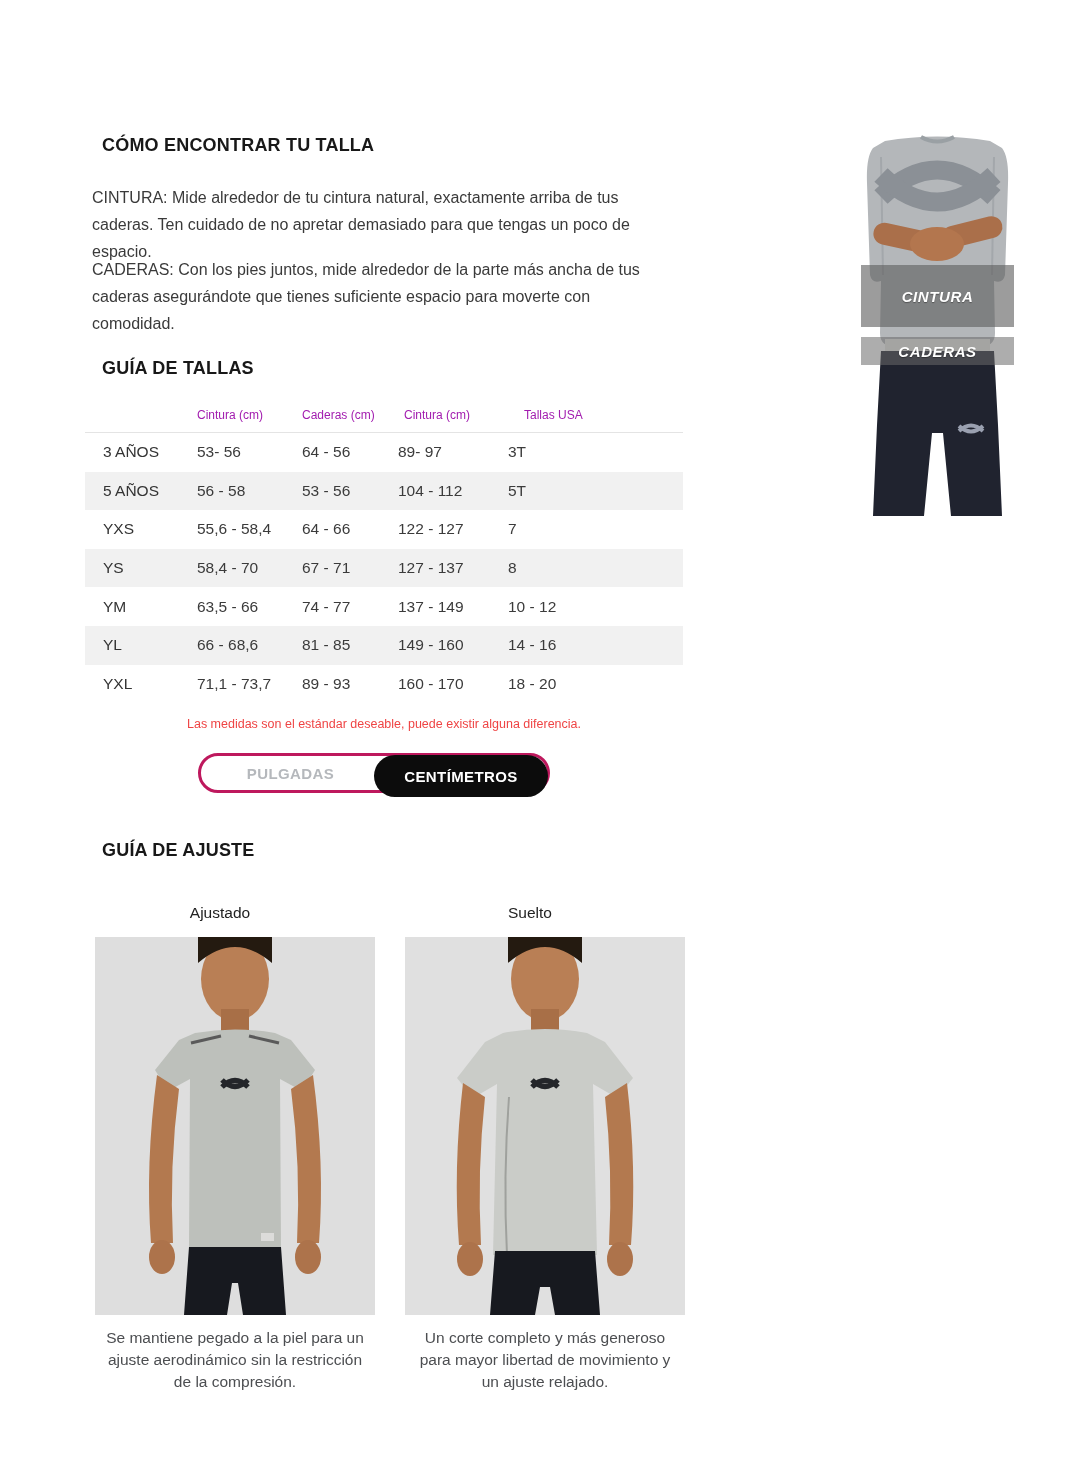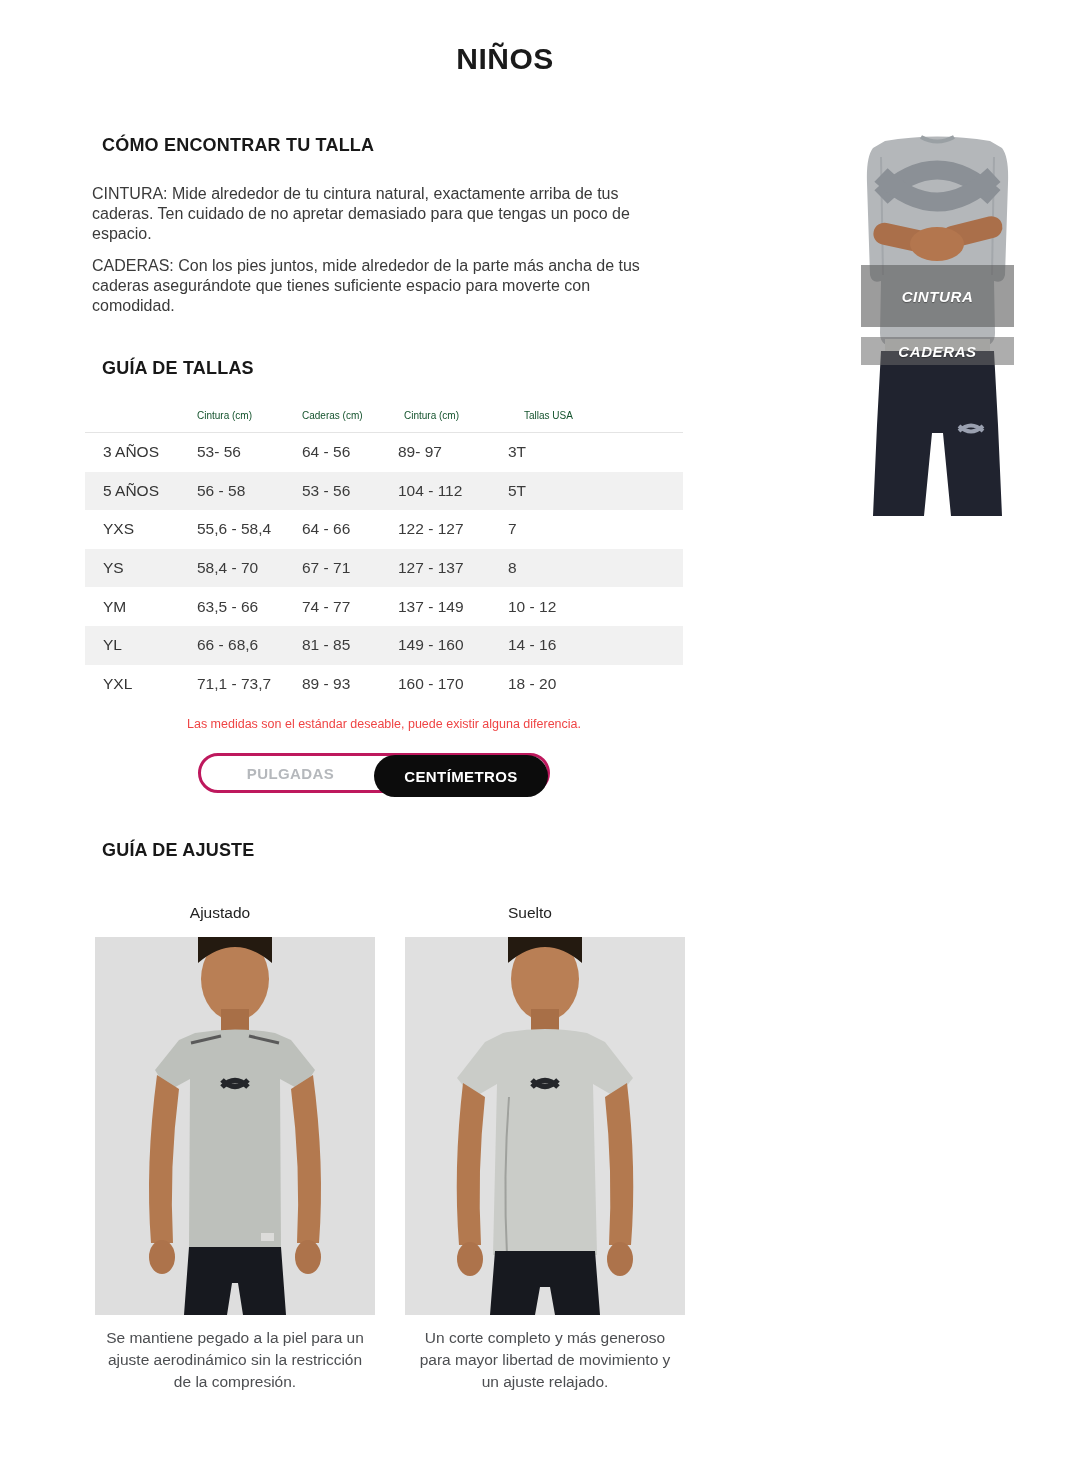--- a/index.html
+++ b/index.html
@@ -8,29 +8,29 @@
   .page { position:relative; width:1080px; height:1474px; background:#fff; overflow:hidden; }
 
   .page-title { position:absolute; top:42px; left:0; width:1010px; text-align:center;
     font-size:30px; font-weight:700; color:#1a1a1a; letter-spacing:.5px; }
 
   .h2 { position:absolute; left:92px; font-size:18px; font-weight:700; color:#181818; letter-spacing:.2px;margin-left:10px; }
   .h2.how-to   { top:135px; }
   .h2.tallas   { top:358px; }
   .h2.ajuste   { top:840px; }
 
-  .para { position:absolute; left:92px; width:640px; font-size:16px; line-height:20px;
+  .para { position:absolute; left:92px; width:640px; font-size:16px; line-height:27px;
     color:#3a3a3a; white-space:pre-line; }
   .para.p1 { top:184px; }
   .para.p2 { top:256px; }
 
   
   .size-table { position:absolute; top:398px; left:85px; width:598px; font-size:15.5px; }
   .trow, .thead { display:grid; grid-template-columns:112px 105px 96px 110px 1fr; align-items:center; }
-  .thead { height:35px; border-bottom:1px solid #e4e4e4; font-size:10px; color:#14532d; }
+  .thead { height:35px; border-bottom:1px solid #e4e4e4; font-size:12px; color:#a21caf; }
   .thead .tcell.c3 { padding-left:6px; }
   .thead .tcell.c4 { padding-left:16px; }
   .trow { height:38.6px; color:#3b3b3b; }
   .trow.alt { background:#f1f1f1; }
   .tcell.c0 { padding-left:18px; color:#333; }
 
   .footnote { position:absolute; top:717px; left:85px; width:598px; text-align:center;
     font-size:12.5px; color:#ef4444; }
 
   
@@ -62,21 +62,20 @@
     justify-content:center; color:#fff; font-weight:700; font-size:15px; letter-spacing:.6px;
     text-shadow:0 1px 1px rgba(0,0,0,.35);font-style:italic; }
   .band.cintura { top:140px; height:62px; background:rgba(95,95,95,.62); }
   .band.caderas { top:212px; height:28px; background:rgba(105,105,105,.55); }
 </style>
 </head>
 <body>
 
 <div class="page">
 
-  <div class="page-title">NIÑOS</div>
 
   <div class="h2 how-to">CÓMO ENCONTRAR TU TALLA</div>
   <div class="para p1">CINTURA: Mide alrededor de tu cintura natural, exactamente arriba de tus
 caderas. Ten cuidado de no apretar demasiado para que tengas un poco de
 espacio.</div>
   <div class="para p2">CADERAS: Con los pies juntos, mide alrededor de la parte más ancha de tus
 caderas asegurándote que tienes suficiente espacio para moverte con
 comodidad.</div>
 
   <div class="h2 tallas">GUÍA DE TALLAS</div>

